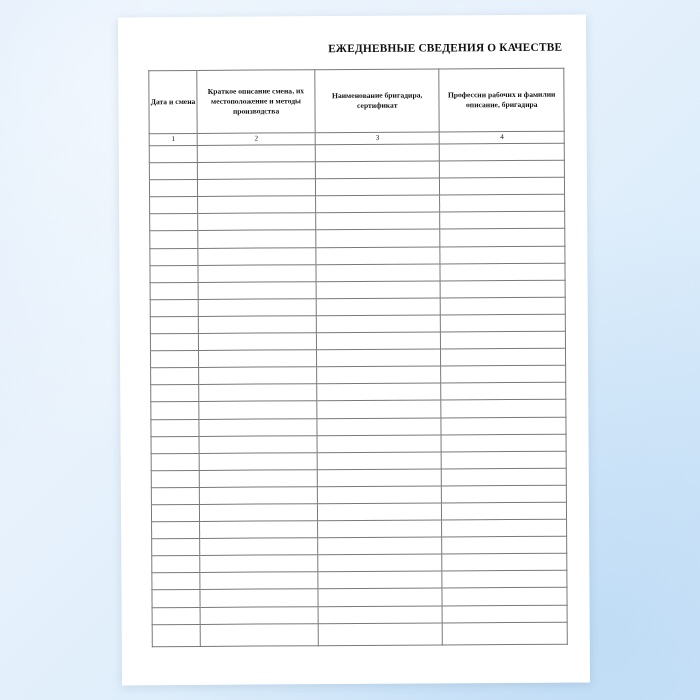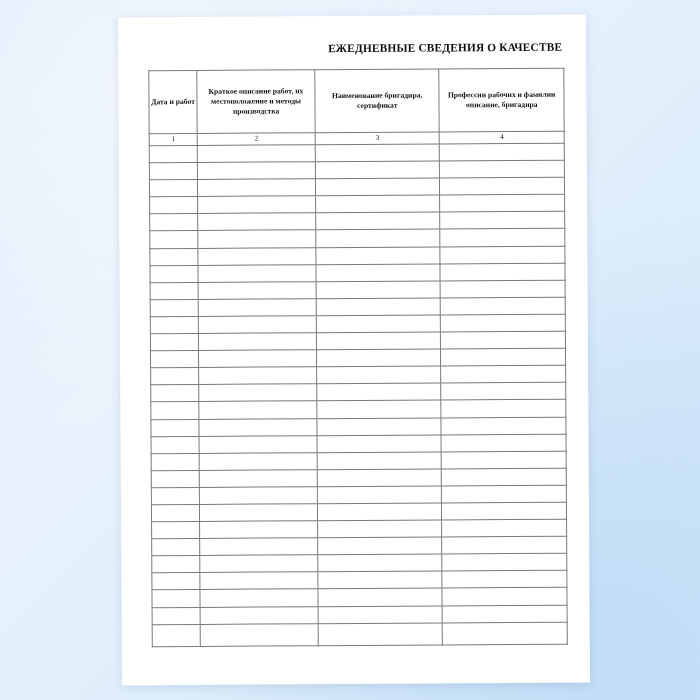--- a/index.html
+++ b/index.html
@@ -103,22 +103,22 @@
 
     <table class="sheet">
       <colgroup>
         <col class="c1">
           <col class="c2">
           <col class="c3">
           <col class="c4">
       </colgroup>
       <thead>
         <tr>
-          <th>Дата и работ</th>
-          <th class="col-wide">Краткое описание работ, их местоположение и методы производства</th>
+          <th>Дата и смена</th>
+          <th class="col-wide">Краткое описание смена, их местоположение и методы производства</th>
           <th>Наименование бригадира, сертификат</th>
           <th>Профессии рабочих и фамилии описание, бригадира</th>
         </tr>
         <tr class="numbers">
           <td>1</td>
           <td>2</td>
           <td>3</td>
           <td>4</td>
         </tr>
       </thead>

